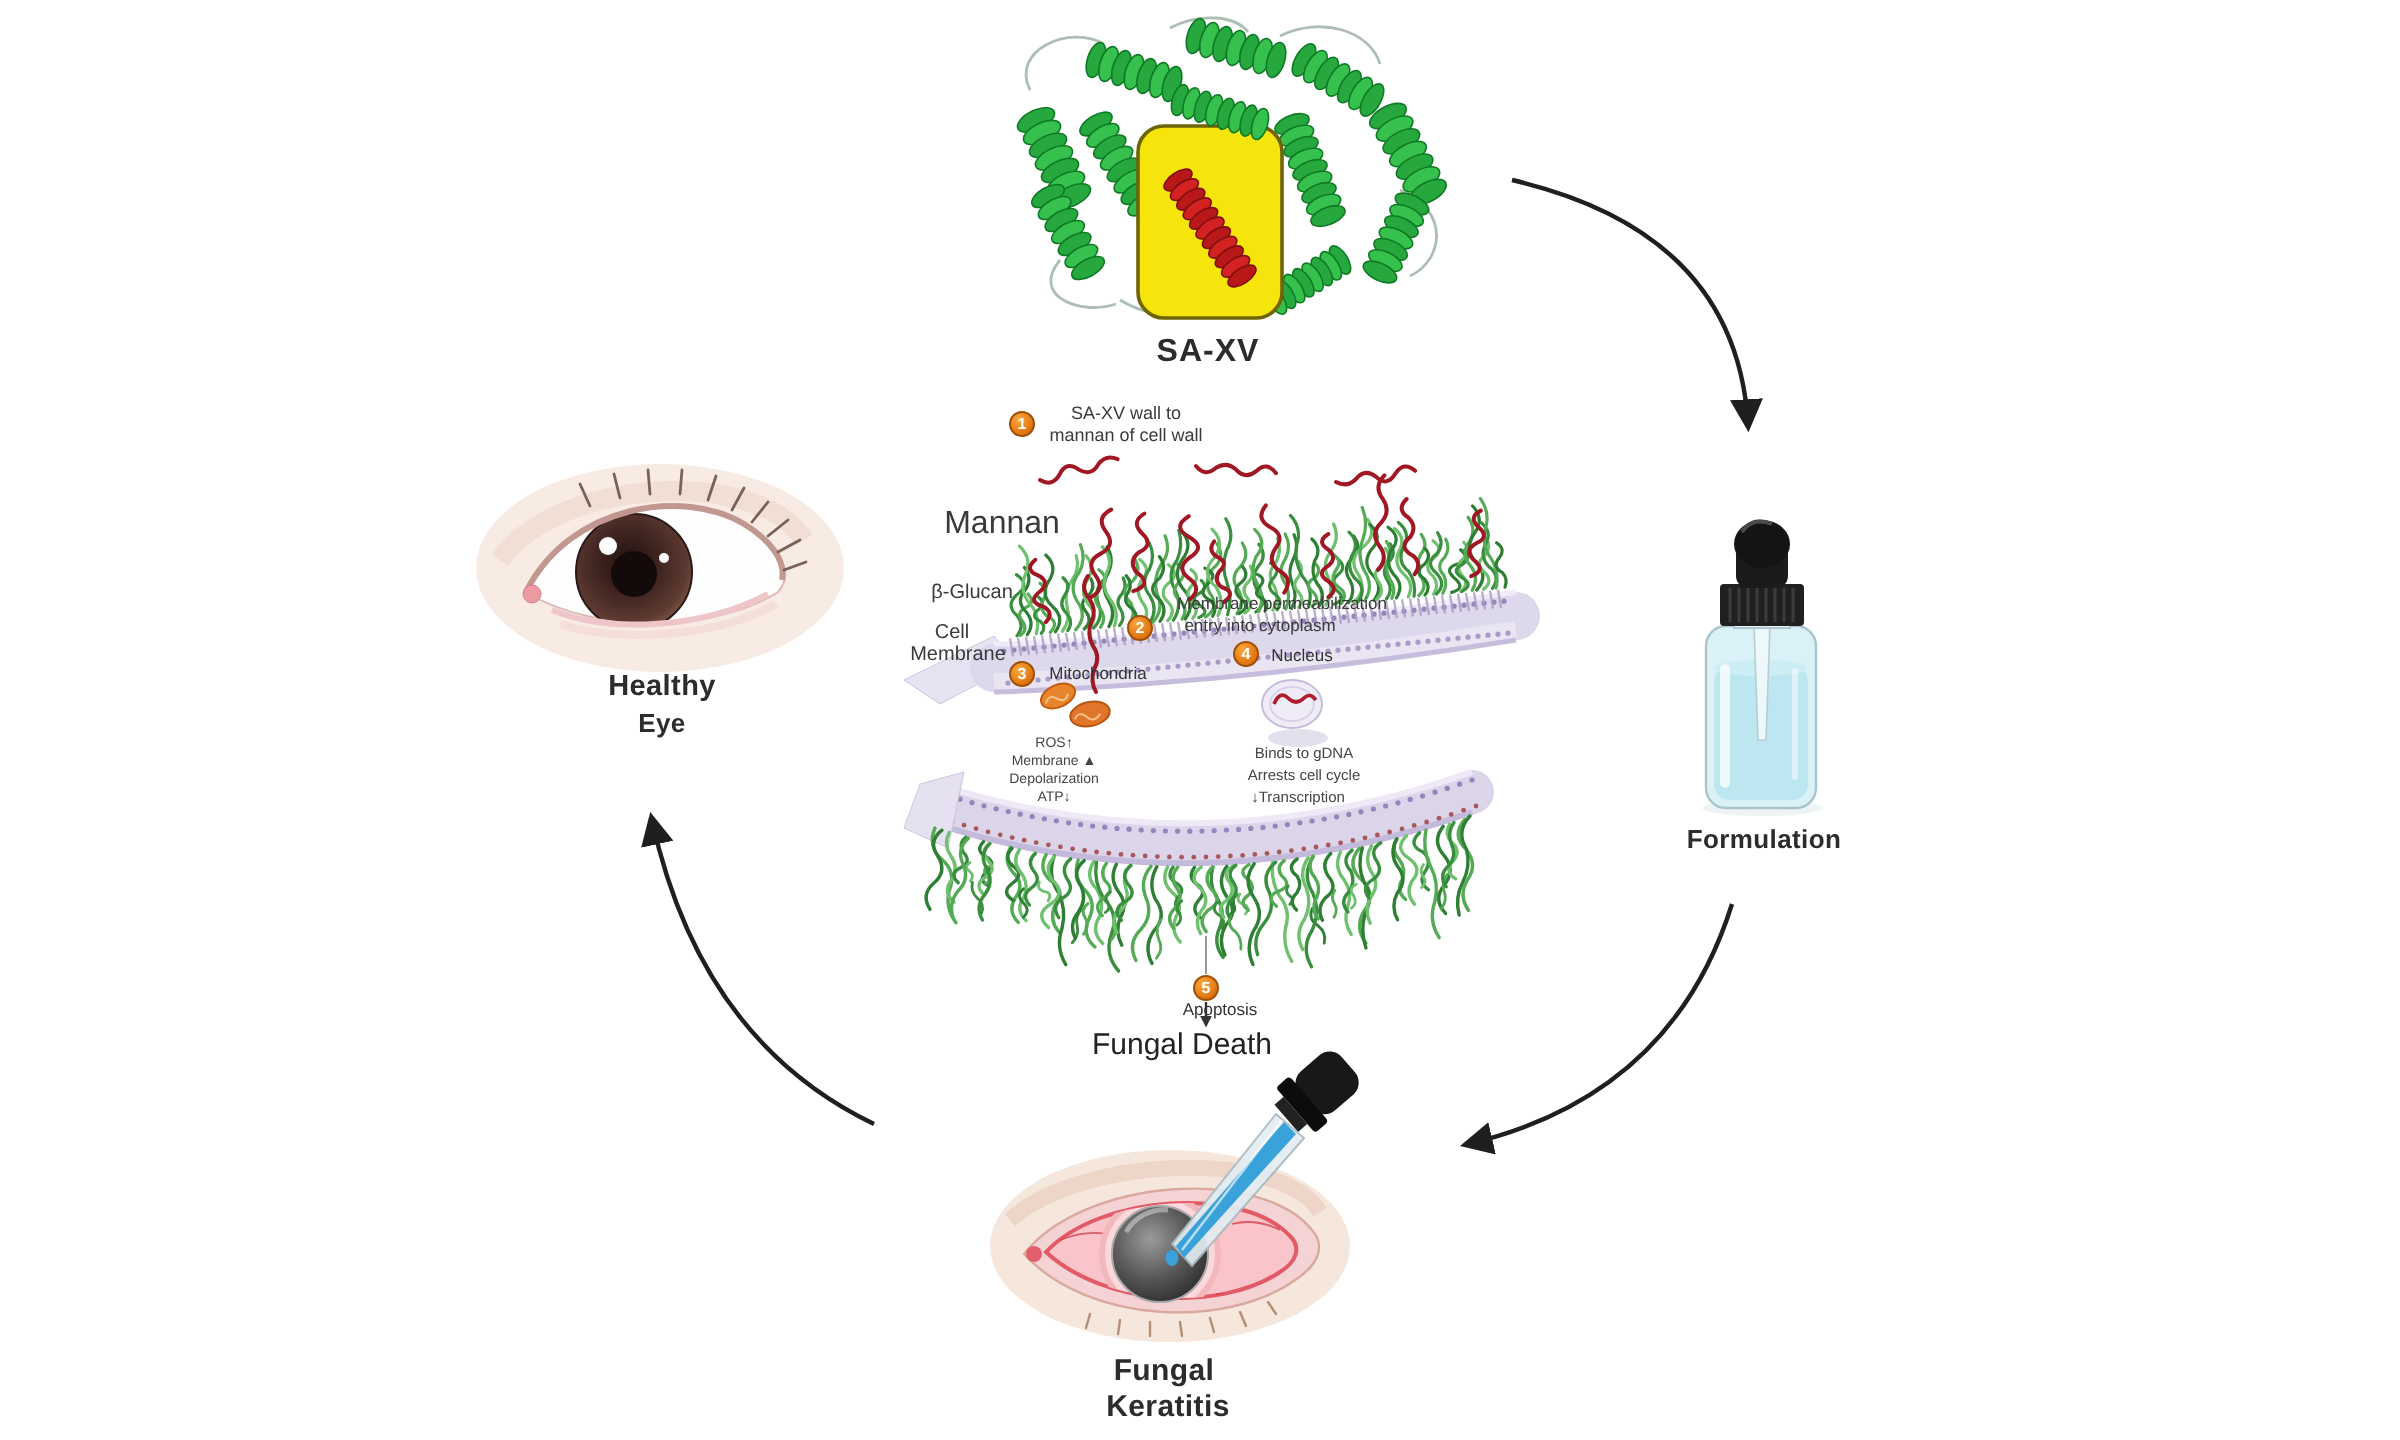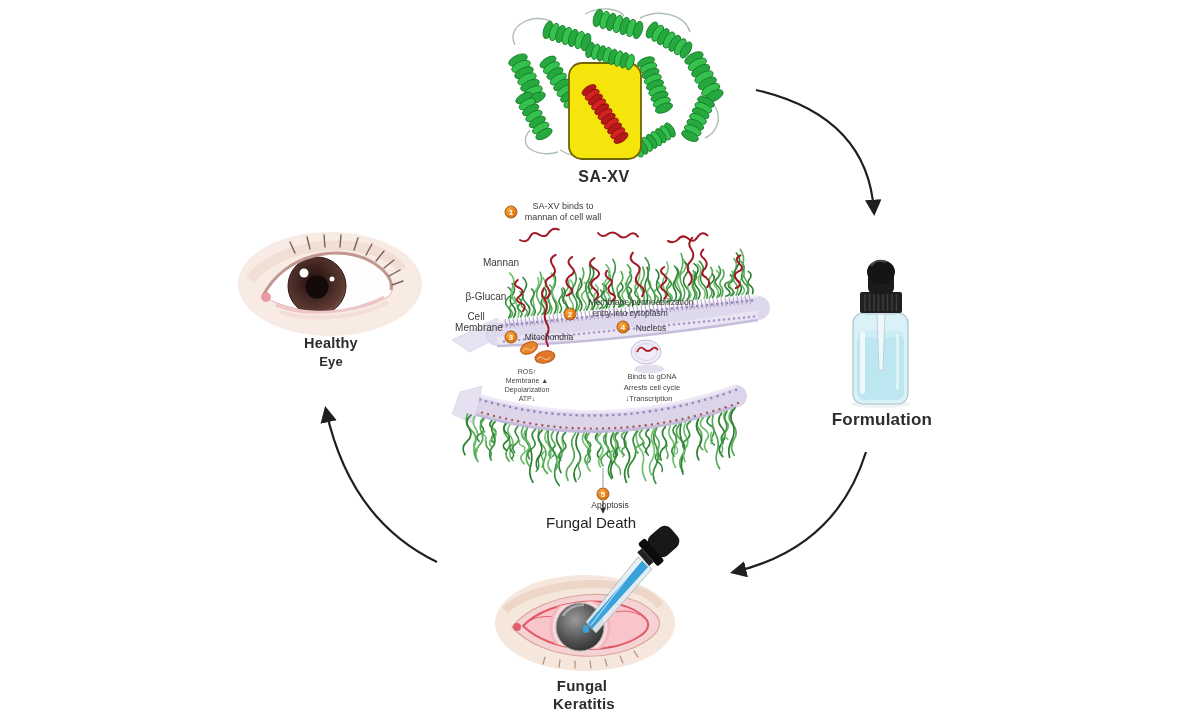--- a/index.html
+++ b/index.html
@@ -712,31 +712,31 @@
       </g>
       <polygon points="638,557 652,569 596,633 586,622" fill="#e3edf2" opacity="0.92" stroke="#a9bac2" stroke-width="1"></polygon>
       <polygon points="642,561 648,567 592,629 588,623" fill="#3aa2da"></polygon>
       <line x1="641" y1="560" x2="591" y2="625" stroke="#ffffff" stroke-width="1.2" opacity="0.65"></line>
       <ellipse cx="586" cy="629" rx="3.2" ry="4" fill="#3aa2da"></ellipse>
     </g>
   </g>
 </svg>
 
 <div class="lbl b" style="left:604px;top:177px;font-size:16px;letter-spacing:.5px">SA-XV</div>
-<div class="lbl sb" style="left:882px;top:420px;font-size:17px">Formulation</div>
+<div class="lbl sb" style="left:882px;top:420px;font-size:13px">Formulation</div>
 <div class="lbl sb" style="left:331px;top:344px;font-size:14.5px">Healthy</div>
 <div class="lbl sb" style="left:331px;top:362px;font-size:13px">Eye</div>
 <div class="lbl sb" style="left:582px;top:686px;font-size:15px">Fungal</div>
 <div class="lbl sb" style="left:584px;top:704px;font-size:15px">Keratitis</div>
 
 <div class="marker" style="left:511px;top:212px">1</div>
-<div class="lbl" style="left:563px;top:207px;font-size:9px;color:#3a3a3a">SA-XV binds to</div>
+<div class="lbl" style="left:563px;top:207px;font-size:9px;color:#3a3a3a">SA-XV wall to</div>
 <div class="lbl" style="left:563px;top:218px;font-size:9px;color:#3a3a3a">mannan of cell wall</div>
 
-<div class="lbl" style="left:501px;top:263px;font-size:10px;color:#3a3a3a">Mannan</div>
+<div class="lbl" style="left:501px;top:263px;font-size:16px;color:#3a3a3a">Mannan</div>
 <div class="lbl" style="left:486px;top:297px;font-size:10px;color:#3a3a3a">β-Glucan</div>
 <div class="lbl" style="left:476px;top:317px;font-size:10px;color:#3a3a3a">Cell</div>
 <div class="lbl" style="left:479px;top:328px;font-size:10px;color:#3a3a3a">Membrane</div>
 
 <div class="marker" style="left:570px;top:314px">2</div>
 <div class="lbl" style="left:641px;top:302px;font-size:8.5px;color:#3a3a3a">Membrane permeabilization</div>
 <div class="lbl" style="left:630px;top:313px;font-size:8.5px;color:#3a3a3a">entry into cytoplasm</div>
 
 <div class="marker" style="left:511px;top:337px">3</div>
 <div class="lbl" style="left:549px;top:337px;font-size:8.5px;color:#333">Mitochondria</div>

